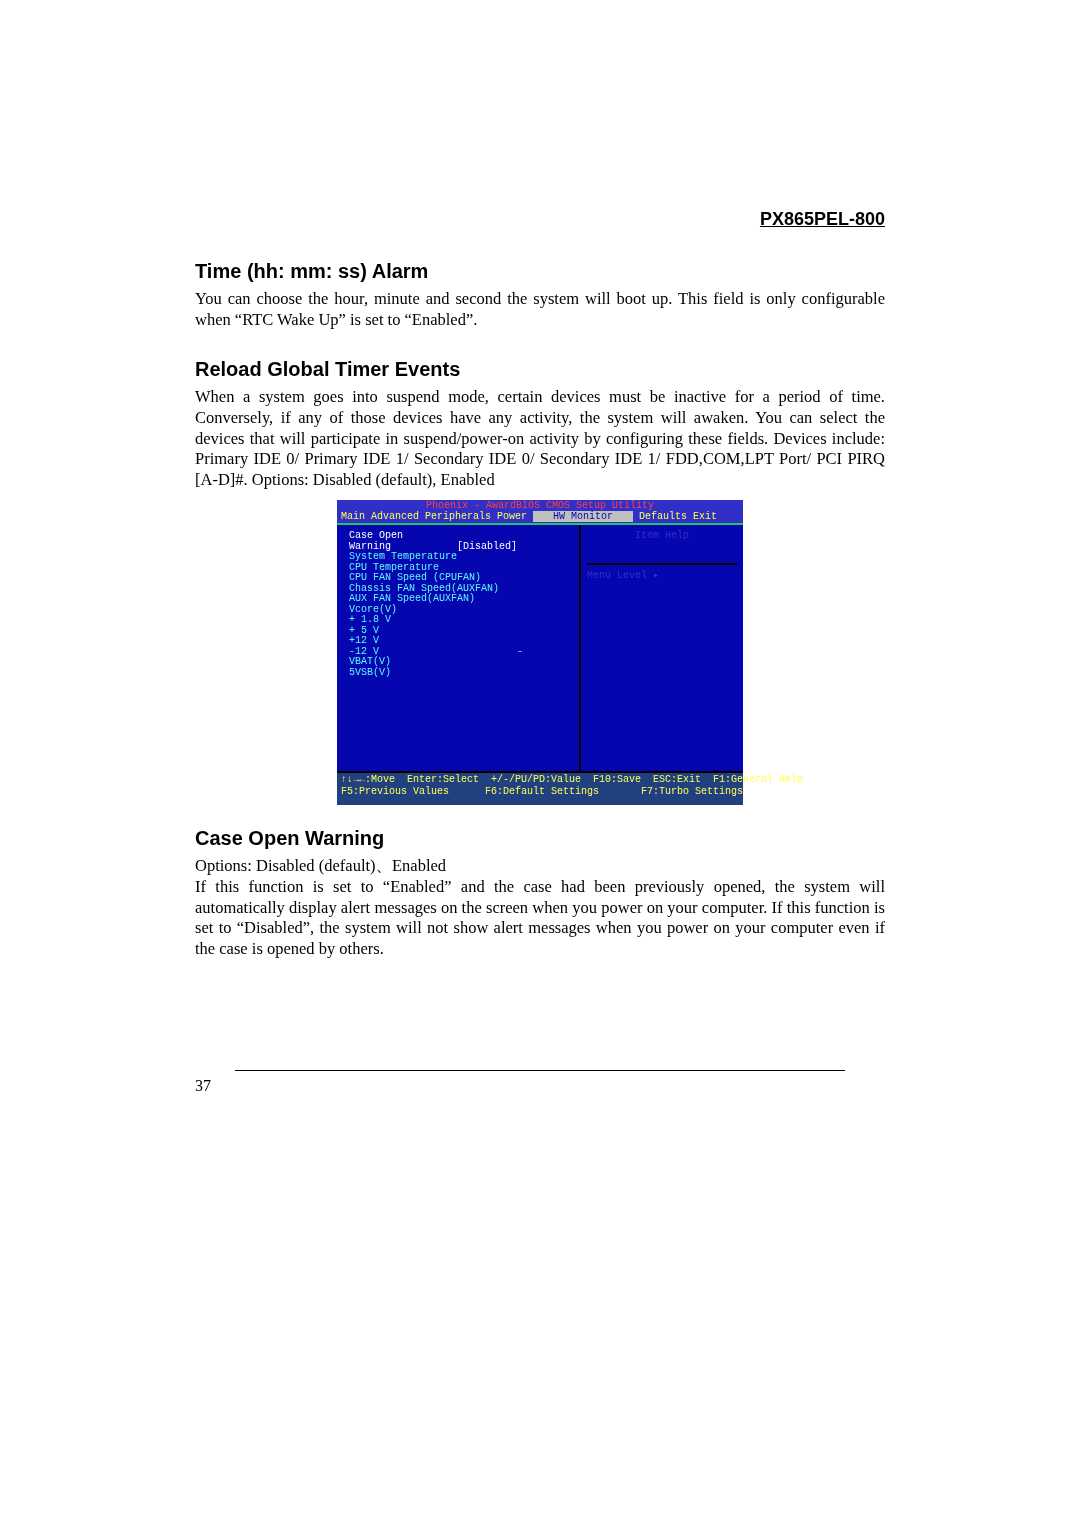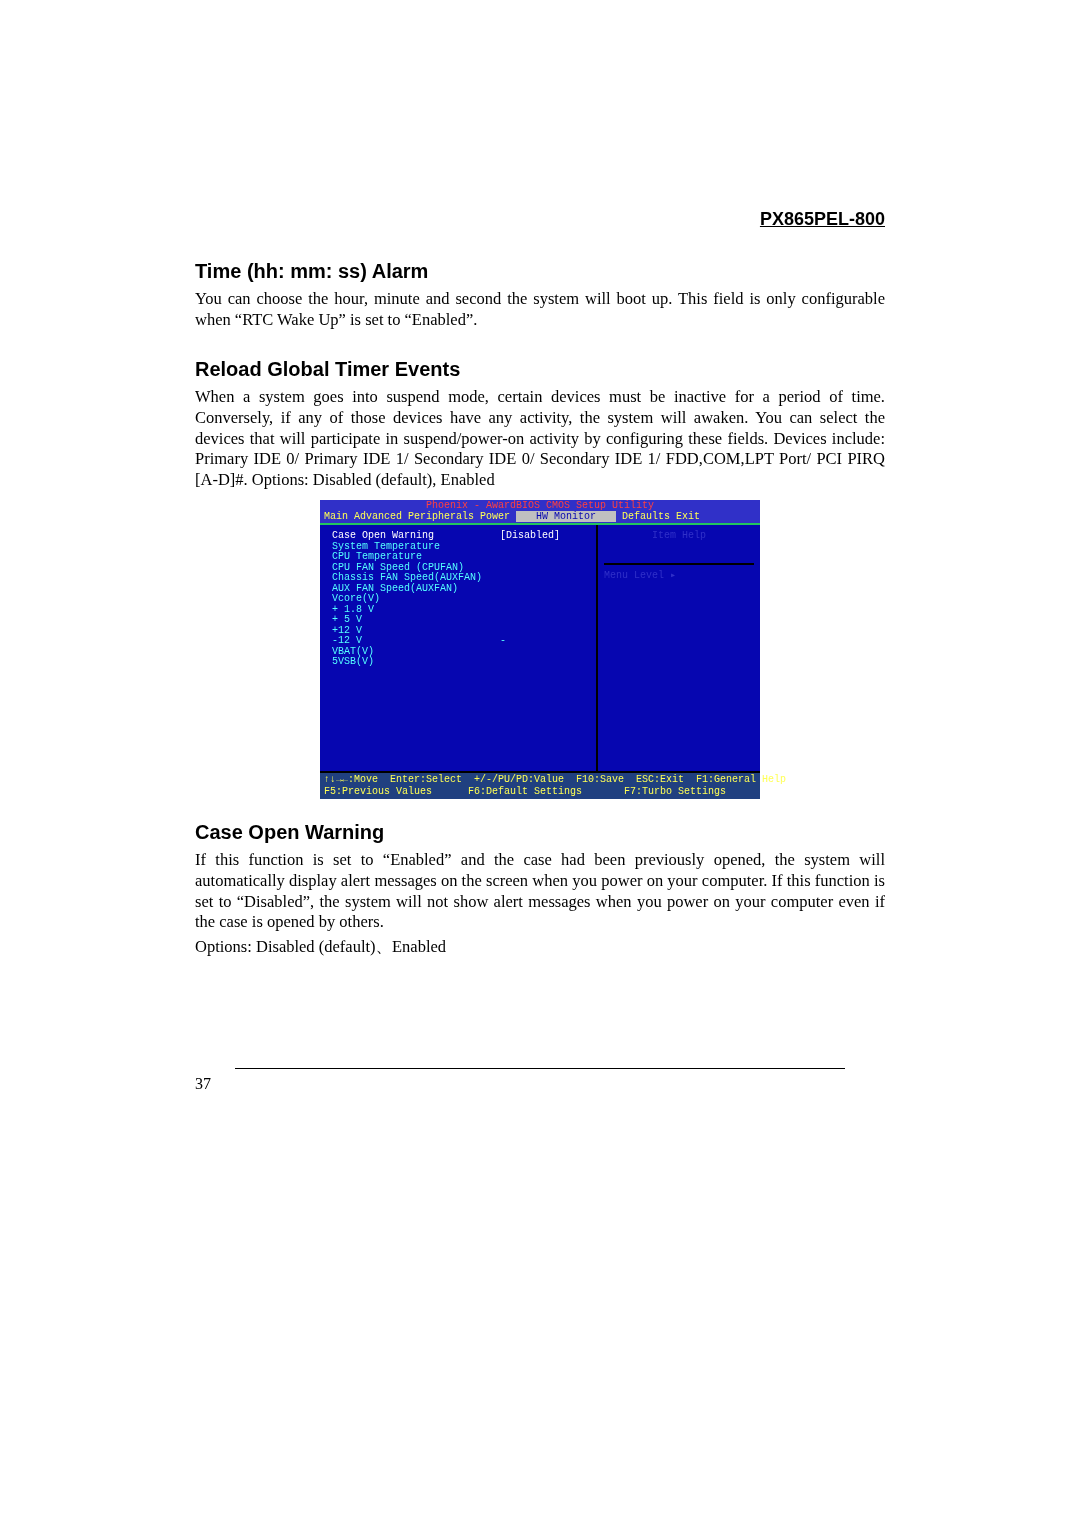--- a/index.html
+++ b/index.html
@@ -42,21 +42,21 @@
     font-weight: bold;
     font-size: 32px;
     margin: 70px 0 18px 0;
   }
   .bios-wrap {
     text-align: center;
     margin: 10px 0 22px 0;
   }
   .bios {
     display: inline-block;
-    width: 440px;
+    width: 406px;
     font-family: "Courier New", monospace;
     font-size: 10px;
     line-height: 1.05;
     text-align: left;
     background: #0606b0;
     color: #ffff55;
   }
   .bios .title {
     color: #ff4040;
     text-align: center;
@@ -98,21 +98,21 @@
   }
   .bios .right .rowtop {
     text-align: center;
     padding-bottom: 21px;
     border-bottom: 2px solid #000;
     margin-bottom: 6px;
   }
   .bios .foot {
     background: #204080;
     color: #ffff55;
-    padding: 1px 4px 2px 4px;
+    padding: 1px 4px 8px 4px;
     line-height: 1.15;
     border-top: 2px solid #000;
     white-space: pre;
   }
   .pagenum-rule {
     border-top: 1.5px solid #000;
     margin: 110px 40px 0 40px;
   }
   .pagenum {
     font-size: 16px;
@@ -159,18 +159,18 @@
           <div class="rowtop">Item Help</div>
           <div>Menu Level    ▸</div>
         </div>
       </div>
       <div class="foot"><span>↑↓→←:Move  Enter:Select  +/-/PU/PD:Value  F10:Save  ESC:Exit  F1:General Help</span>
 <span>F5:Previous Values      F6:Default Settings       F7:Turbo Settings</span></div>
     </div>
   </div>
 
   <div class="h3">Case Open Warning</div>
+  <div class="body" style="text-align:left;margin-top:4px">Options: Disabled (default)、Enabled</div>
   <div class="body">If this function is set to “Enabled” and the case had been previously opened, the system will automatically display alert messages on the screen when you power on your computer. If this function is set to “Disabled”, the system will not show alert messages when you power on your computer even if the case is opened by others.</div>
-  <div class="body" style="text-align:left;margin-top:4px">Options: Disabled (default)、Enabled</div>
 
   <div class="pagenum-rule"></div>
   <div class="pagenum">37</div>
 </div>
 
 </body></html>

